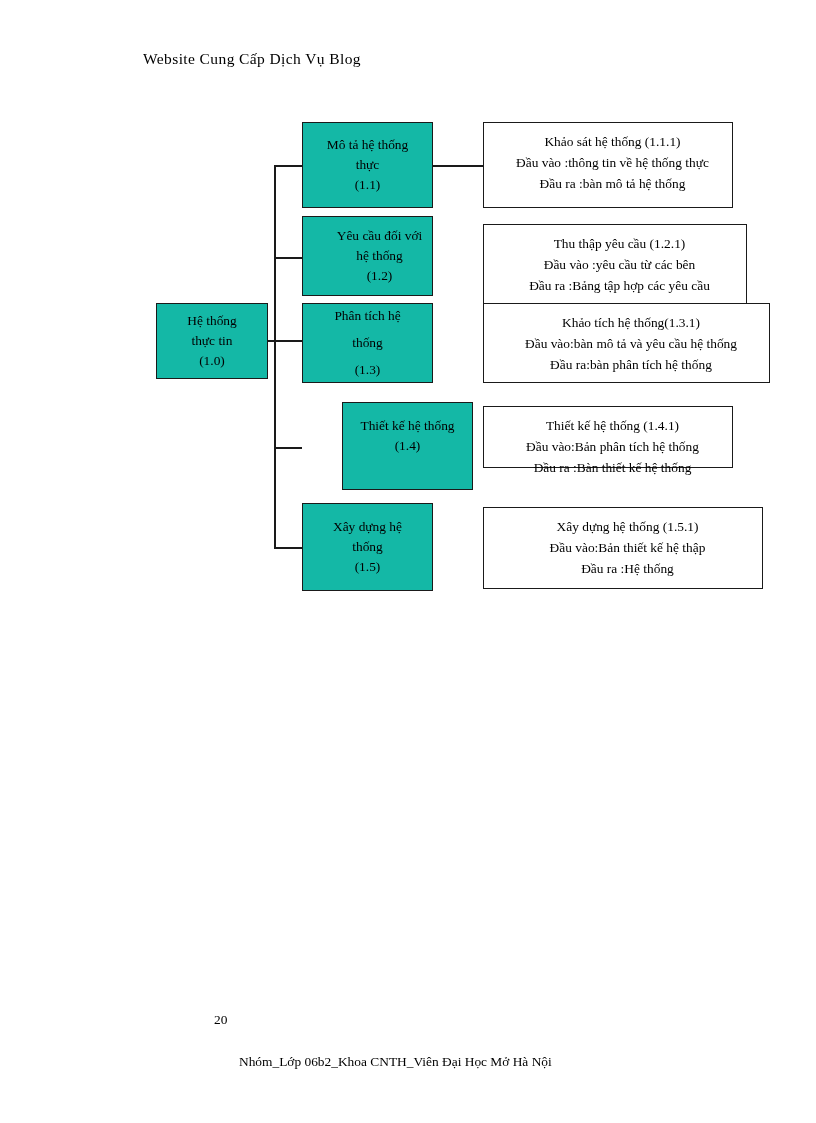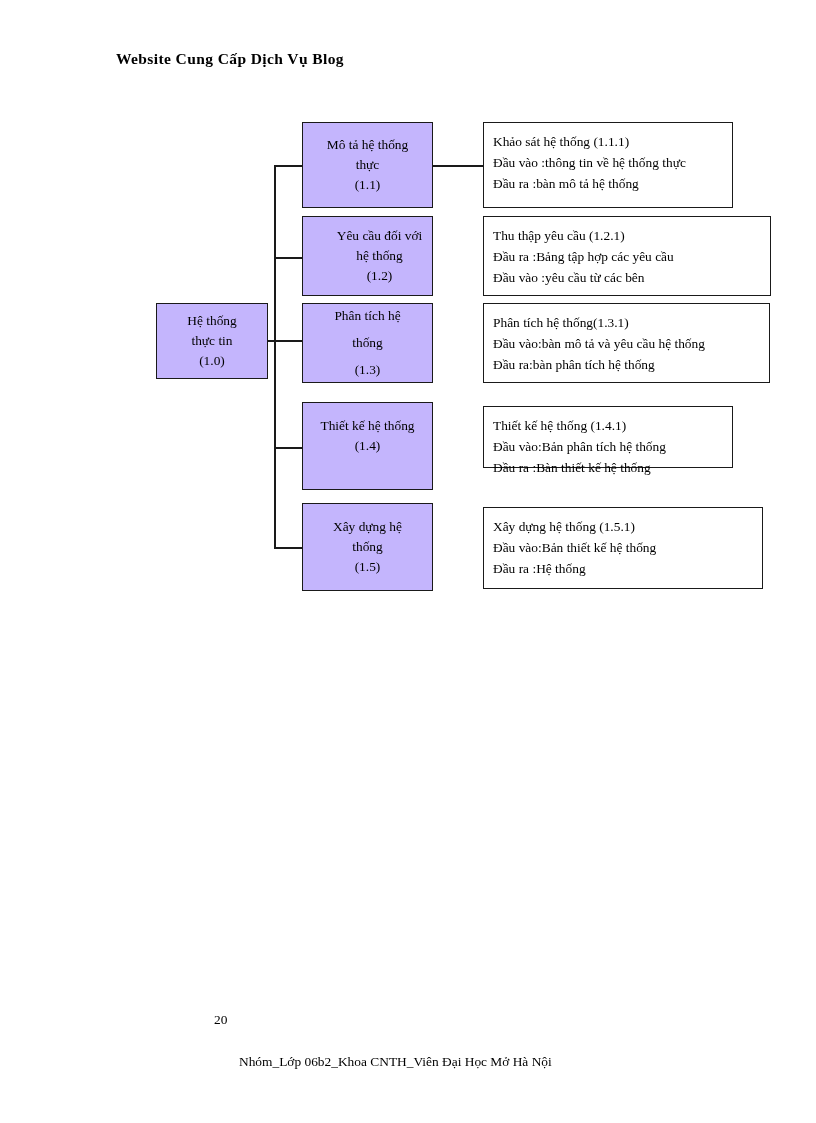--- a/index.html
+++ b/index.html
@@ -15,42 +15,42 @@
     position: relative;
     width: 816px;
     height: 1123px;
     overflow: hidden;
     background: #ffffff;
   }
 
   
   .doc-header {
     position: absolute;
-    left: 116px;
+    left: 143px;
     top: 50px;
     font-size: 15.5px;
-    font-weight: bold;
+    font-weight: normal;
     letter-spacing: 0.4px;
     white-space: nowrap;
   }
 
   
   .diagram {
     position: absolute;
     left: 0;
     top: 0;
     width: 816px;
     height: 640px;
   }
 
   .node {
     position: absolute;
     box-sizing: border-box;
     border: 1.4px solid #1a1a1a;
-    background: #c4b5fd;
+    background: #14b8a6;
     font-size: 13.4px;
     line-height: 1.47;
     display: flex;
     flex-direction: column;
     align-items: center;
     justify-content: center;
   }
   .node .ln { display: block; white-space: nowrap; }
 
   .node-root {
@@ -70,21 +70,21 @@
   }
 
   .detail {
     position: absolute;
     box-sizing: border-box;
     border: 1.4px solid #1a1a1a;
     background: #ffffff;
     left: 483px;
     font-size: 13.4px;
     line-height: 1.56;
-    text-align: left;
+    text-align: center;
     padding: 9px 0 0 9px;
   }
   .detail .ln { display: block; white-space: nowrap; }
 
   
   .line {
     position: absolute;
     background: #1a1a1a;
   }
   .line-v { width: 1.6px; }
@@ -143,59 +143,59 @@
       <span class="ln">hệ thống</span>
       <span class="ln">(1.2)</span>
     </div>
 
     <div class="node node-mid" style="top:303px; height:80px;gap:7px;">
       <span class="ln">Phân tích hệ</span>
       <span class="ln">thống</span>
       <span class="ln">(1.3)</span>
     </div>
 
-    <div class="node node-mid top-align" style="top:402px; height:88px;">
+    <div class="node node-mid top-align" style="top:402px; height:88px;margin-left:40px;">
       <span class="ln">Thiết kế hệ thống</span>
       <span class="ln">(1.4)</span>
       <span class="ln"></span>
     </div>
 
     <div class="node node-mid" style="top:503px; height:88px;">
       <span class="ln">Xây dựng hệ</span>
       <span class="ln">thống</span>
       <span class="ln">(1.5)</span>
     </div>
 
     <div class="detail" style="top:122px; width:250px; height:86px;">
       <span class="ln">Khảo sát hệ thống (1.1.1)</span>
       <span class="ln">Đầu vào :thông tin về hệ thống thực</span>
       <span class="ln">Đầu ra :bàn mô tả hệ thống</span>
     </div>
 
-    <div class="detail" style="top:216px; width:288px; height:80px;">
+    <div class="detail" style="top:224px; width:264px; height:80px;">
       <span class="ln">Thu thập yêu cầu (1.2.1)</span>
+      <span class="ln">Đầu vào :yêu cầu từ các bên</span>
       <span class="ln">Đầu ra :Bảng tập hợp các yêu cầu</span>
-      <span class="ln">Đầu vào :yêu cầu từ các bên</span>
     </div>
 
     <div class="detail" style="top:303px; width:287px; height:80px;">
-      <span class="ln">Phân tích hệ thống(1.3.1)</span>
+      <span class="ln">Khảo tích hệ thống(1.3.1)</span>
       <span class="ln">Đầu vào:bàn mô tả  và yêu cầu hệ thống</span>
       <span class="ln">Đầu ra:bàn phân tích hệ thống</span>
     </div>
 
     <div class="detail" style="top:406px; width:250px; height:62px;">
       <span class="ln">Thiết kế hệ thống (1.4.1)</span>
       <span class="ln">Đầu vào:Bản phân tích hệ thống</span>
       <span class="ln">Đầu ra :Bàn thiết kế hệ thống</span>
     </div>
 
     <div class="detail" style="top:507px; width:280px; height:82px;">
       <span class="ln">Xây dựng hệ thống (1.5.1)</span>
-      <span class="ln">Đầu vào:Bản thiết kế hệ thống</span>
+      <span class="ln">Đầu vào:Bản thiết kế hệ thập</span>
       <span class="ln">Đầu ra :Hệ thống</span>
     </div>
 
   </div>
 
   <div class="page-number">20</div>
   <div class="doc-footer">Nhóm_Lớp 06b2_Khoa CNTH_Viên Đại Học Mở Hà Nội</div>
 
 </div>
 

